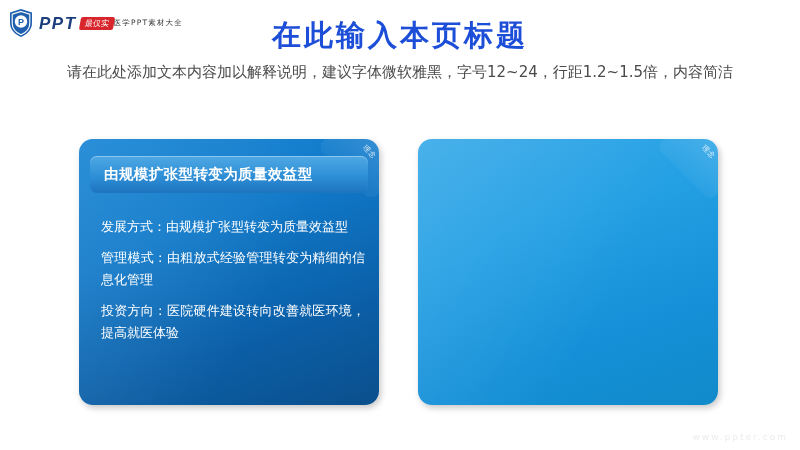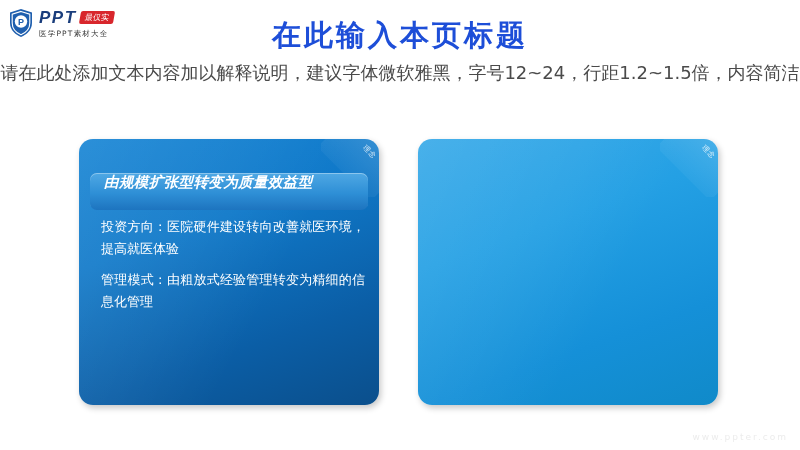--- a/index.html
+++ b/index.html
@@ -28,21 +28,20 @@
   #logo .shield {
     position: relative;
     width: 26px;
     height: 30px;
     flex: none;
     margin-right: 5px;
   }
   #logo .shield svg { display: block; }
   #logo .wordmark {
     display: flex;
-    flex-direction: column;
     justify-content: center;
     line-height: 1;
   }
   #logo .wm-top {
     display: flex;
     align-items: center;
   }
   #logo .ppt-text {
     font-size: 17px;
     font-weight: bold;
@@ -84,21 +83,21 @@
     color: #1d4ed8;
     letter-spacing: 3px;
     font-family: "DejaVu Sans", sans-serif;
   }
   #subtitle {
     position: absolute;
     left: 0;
     top: 62px;
     width: 800px;
     text-align: center;
-    font-size: 18px;
+    font-size: 15px;
     color: #4a4a4a;
     line-height: 21px;
     font-family: "DejaVu Sans", sans-serif;
   }
   #subtitle div { white-space: nowrap; }
 
   
   .card {
     position: absolute;
     top: 139px;
@@ -152,29 +151,28 @@
     color: rgba(255,255,255,0.85);
     letter-spacing: 0.5px;
     white-space: nowrap;
     font-family: "DejaVu Sans", sans-serif;
   }
 
   
   .card-head {
     position: absolute;
     left: 11px;
-    top: 34px;
+    top: 17px;
     width: 278px;
     height: 37px;
     border-radius: 7px;
     display: flex;
-    align-items: flex-start;
+    align-items: center;
     box-sizing: border-box;
     padding-left: 14px;
-    font-style: italic;
   }
   #card-left .card-head {
     background: linear-gradient(180deg, #4fa8e4 0%, #2e8fd6 55%, #1d74bf 100%);
     box-shadow: inset 0 1px 0 rgba(255,255,255,0.35);
   }
   #card-right .card-head {
     background: linear-gradient(180deg, #3f8fd6 0%, #2f7ec9 55%, #2369b2 100%);
     box-shadow: inset 0 1px 0 rgba(255,255,255,0.30);
   }
   .card-head-text {
@@ -244,22 +242,23 @@
 <div class="card" id="card-left">
   <div class="sheen"></div>
   <div class="corner">
     <div class="fold"></div>
     <div class="ribbon-text">理念</div>
   </div>
   <div class="card-head">
     <span class="card-head-text">由规模扩张型转变为质量效益型</span>
   </div>
   <div class="card-body">
+    <p>发展方式：由规模扩张型转变为质量效益型</p>
+    <p>管理模式：由粗放式经验管理转变为精细的信息化管理</p>
     <p>投资方向：医院硬件建设转向改善就医环境，提高就医体验</p>
-    <p>管理模式：由粗放式经验管理转变为精细的信息化管理</p>
   </div>
 </div>
 
 <div class="card" id="card-right">
   <div class="sheen"></div>
   <div class="corner">
     <div class="fold"></div>
     <div class="ribbon-text">理念</div>
   </div>
 </div>

